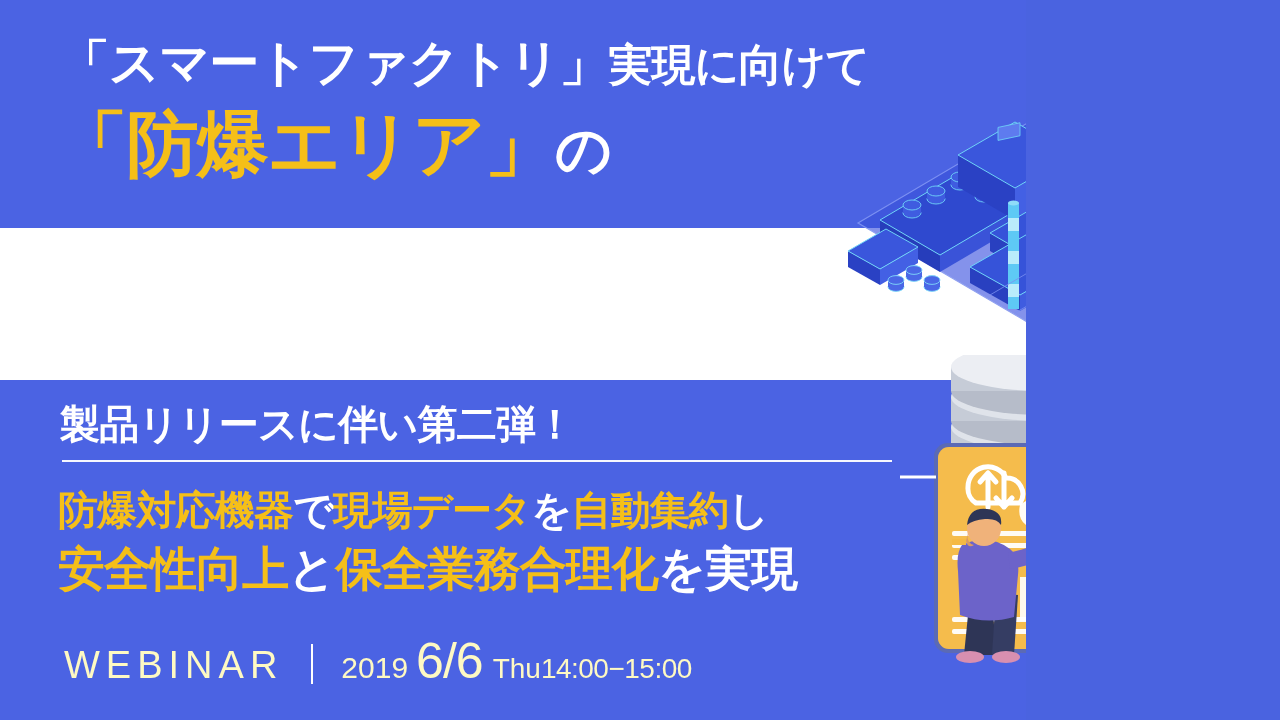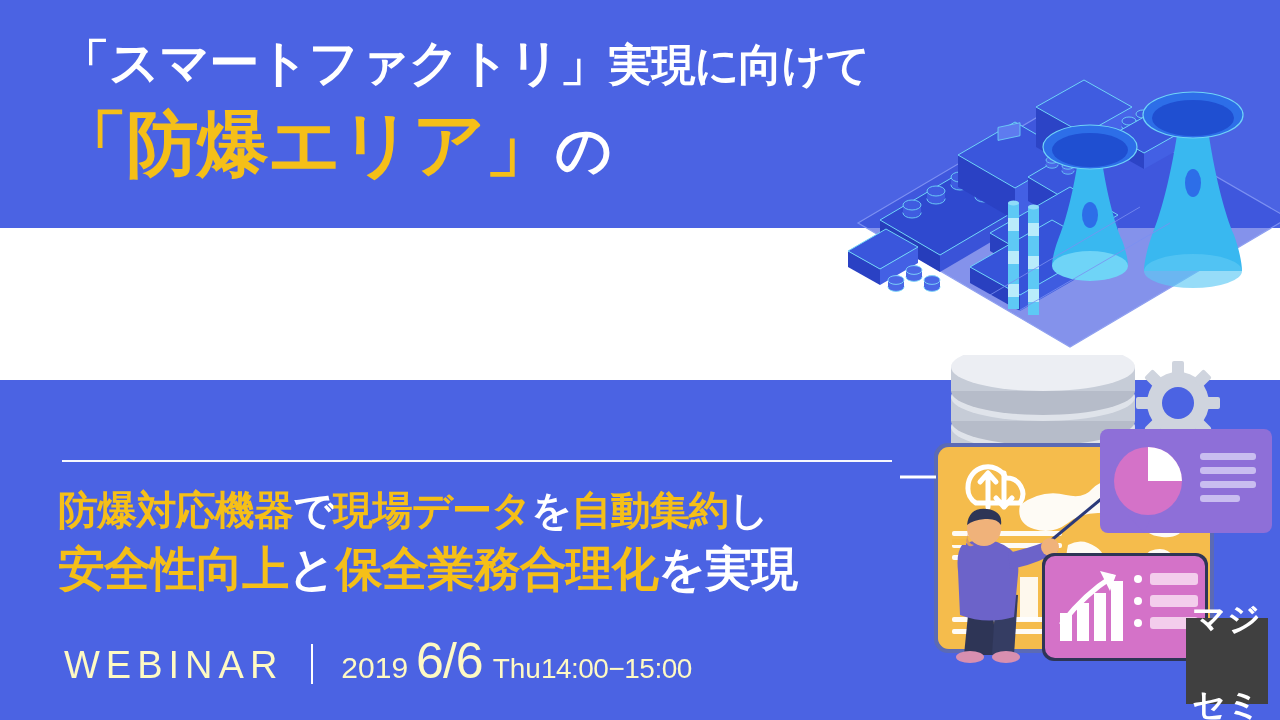--- a/index.html
+++ b/index.html
@@ -2,21 +2,21 @@
 <html><head>
 <meta charset="utf-8">
 <style>
   * { margin:0; padding:0; box-sizing:border-box; }
   html,body { width:1280px; height:720px; overflow:hidden; }
   body {
     font-family:"Liberation Sans","DejaVu Sans",sans-serif;
     background:#4a63e0;
     position:relative;
   }
-  .banner { position:absolute; inset:0; width:1280px; height:720px; overflow:hidden; background:#4f64e0; }
+  .banner { position:absolute; inset:0; width:1026px; height:720px; overflow:hidden; background:#4f64e0; }
 
   
   .band-top    { position:absolute; left:0; top:0;    width:1280px; height:228px; background:#4b63e3; }
   .band-white  { position:absolute; left:0; top:228px;width:1280px; height:152px; background:#ffffff; }
   .band-bottom { position:absolute; left:0; top:380px;width:1280px; height:340px; background:#4b63e3; }
 
   
   .factory { position:absolute; left:840px; top:55px; width:450px; height:330px; z-index:3; }
   .factory svg { display:block; }
 
@@ -390,20 +390,21 @@
 
     <div class="jp title1">
       <span>「スマートファクトリ」</span><span class="small">実現に向けて</span>
     </div>
 
     <div class="jp title2">
       <span>「防爆エリア」</span><span class="no">の</span>
     </div>
 
 
+    <div class="jp sub1">製品リリースに伴い第二弾！</div>
     <div class="rule"></div>
 
     <div class="jp sub2">
       <span>防爆対応機器</span><span class="w">で</span><span>現場データ</span><span class="w">を</span><span>自動集約</span><span class="w">し</span>
     </div>
 
     <div class="jp sub3">
       <span>安全性向上</span><span class="w">と</span><span>保全業務合理化</span><span class="w">を実現</span>
     </div>
 

